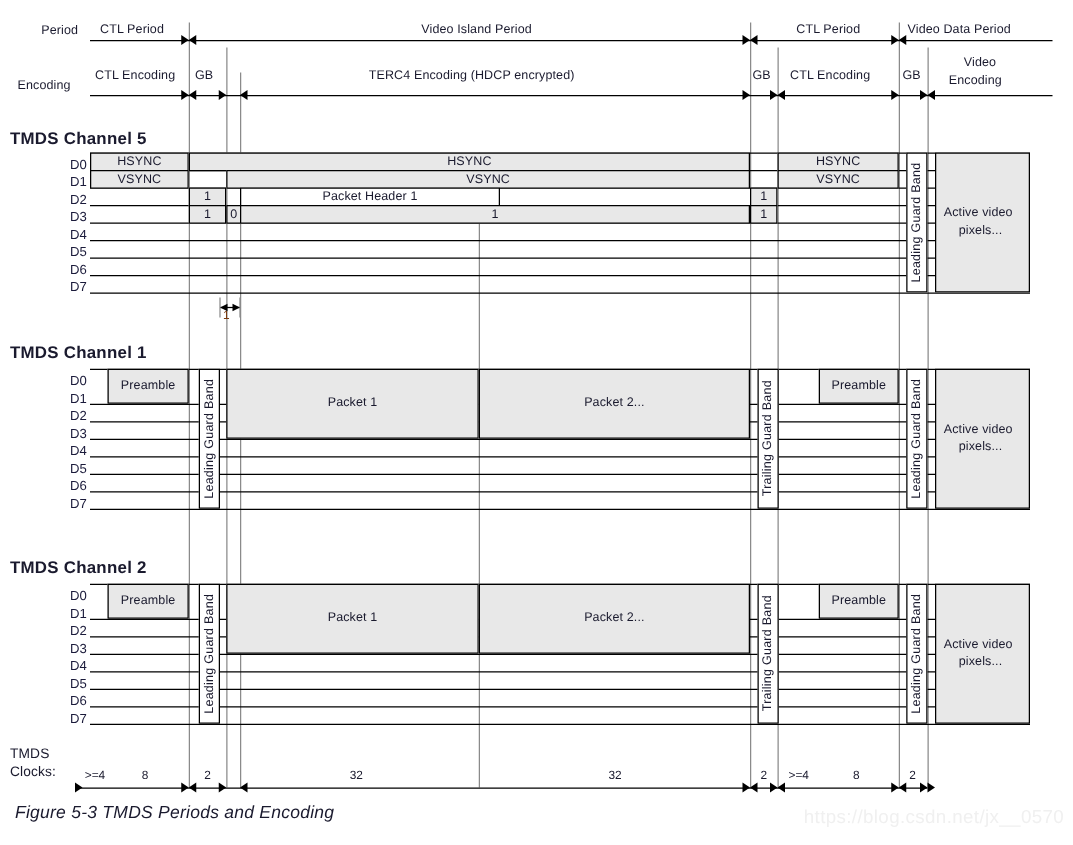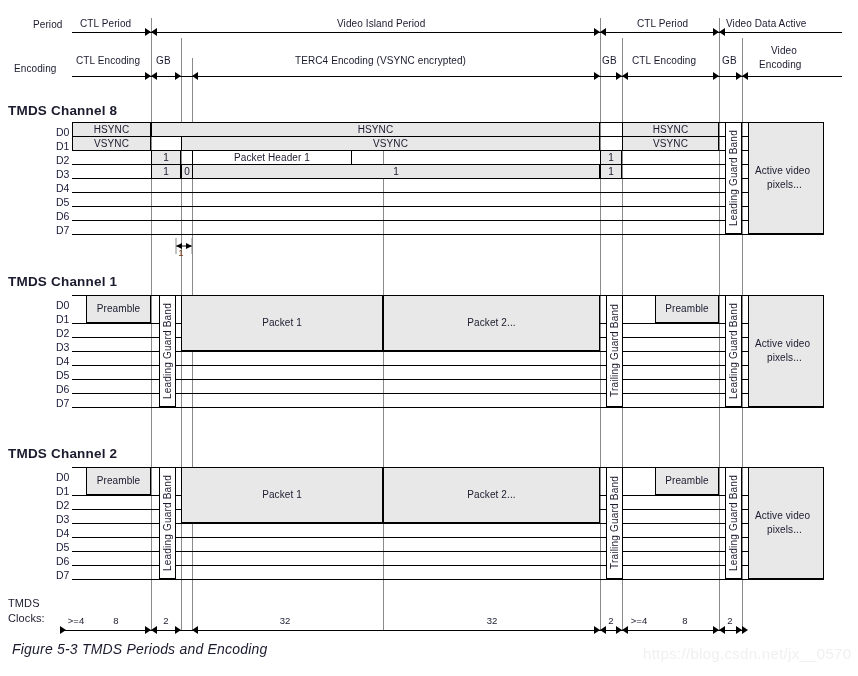--- a/index.html
+++ b/index.html
@@ -115,35 +115,35 @@
   <div class="vline" style="left:622px;top:38px;height:592px;"></div>
   <div class="vline" style="left:719px;top:18px;height:612px;"></div>
   <div class="vline" style="left:742px;top:38px;height:592px;"></div>
 
   <div class="hdr-lbl" style="left:33px;top:19px;">Period</div>
   <div class="axis" style="left:72px;top:32px;width:770px;"></div>
 
   <div class="hdr-lbl" style="left:80px;top:18px;">CTL Period</div>
   <div class="hdr-lbl" style="left:337px;top:18px;">Video Island Period</div>
   <div class="hdr-lbl" style="left:637px;top:18px;">CTL Period</div>
-  <div class="hdr-lbl" style="left:726px;top:18px;">Video Data Active</div>
+  <div class="hdr-lbl" style="left:726px;top:18px;">Video Data Period</div>
 
   <div class="hdr-lbl" style="left:14px;top:63px;">Encoding</div>
   <div class="axis" style="left:72px;top:76px;width:770px;"></div>
 
   <div class="hdr-lbl" style="left:76px;top:55px;">CTL Encoding</div>
   <div class="hdr-lbl" style="left:156px;top:55px;">GB</div>
-  <div class="hdr-lbl" style="left:295px;top:55px;">TERC4 Encoding (VSYNC encrypted)</div>
+  <div class="hdr-lbl" style="left:295px;top:55px;">TERC4 Encoding (HDCP encrypted)</div>
   <div class="hdr-lbl" style="left:602px;top:55px;">GB</div>
   <div class="hdr-lbl" style="left:632px;top:55px;">CTL Encoding</div>
   <div class="hdr-lbl" style="left:722px;top:55px;">GB</div>
   <div class="hdr-lbl" style="left:771px;top:45px;">Video</div>
   <div class="hdr-lbl" style="left:759px;top:59px;">Encoding</div>
 
-  <div class="chan-title" style="left:8px;top:103px;">TMDS Channel 8</div>
+  <div class="chan-title" style="left:8px;top:103px;">TMDS Channel 5</div>
 
   <div class="rowlabel" style="left:56px;top:126px;">D0</div>
   <div class="rowlabel" style="left:56px;top:140px;">D1</div>
   <div class="rowlabel" style="left:56px;top:154px;">D2</div>
   <div class="rowlabel" style="left:56px;top:168px;">D3</div>
   <div class="rowlabel" style="left:56px;top:182px;">D4</div>
   <div class="rowlabel" style="left:56px;top:196px;">D5</div>
   <div class="rowlabel" style="left:56px;top:210px;">D6</div>
   <div class="rowlabel" style="left:56px;top:224px;">D7</div>
 
@@ -160,21 +160,21 @@
   <div class="cell" style="left:72px;top:122px;width:79px;height:15px;">HSYNC</div>
   <div class="cell" style="left:72px;top:136px;width:79px;height:15px;">VSYNC</div>
 
   <div class="cell" style="left:151px;top:122px;width:449px;height:15px;">HSYNC</div>
   <div class="cell" style="left:181px;top:136px;width:419px;height:15px;">VSYNC</div>
 
   <div class="cell" style="left:151px;top:150px;width:30px;height:15px;">1</div>
   <div class="cell" style="left:151px;top:164px;width:30px;height:15px;">1</div>
   <div class="cell" style="left:181px;top:164px;width:12px;height:15px;">0</div>
 
-  <div class="cell white" style="left:192px;top:150px;width:160px;height:15px;">Packet Header 1</div>
+  <div class="cell white" style="left:192px;top:150px;width:208px;height:15px;">Packet Header 1</div>
   <div class="cell" style="left:192px;top:164px;width:408px;height:15px;">1</div>
 
   <div class="cell" style="left:600px;top:150px;width:22px;height:15px;">1</div>
   <div class="cell" style="left:600px;top:164px;width:22px;height:15px;">1</div>
 
   <div class="cell" style="left:622px;top:122px;width:97px;height:15px;">HSYNC</div>
   <div class="cell" style="left:622px;top:136px;width:97px;height:15px;">VSYNC</div>
 
   <div class="cell white" style="left:725px;top:122px;width:17px;height:112px;"></div>
   <div class="vtext" style="left:725px;top:122px;width:17px;height:112px;">Leading Guard Band</div>

